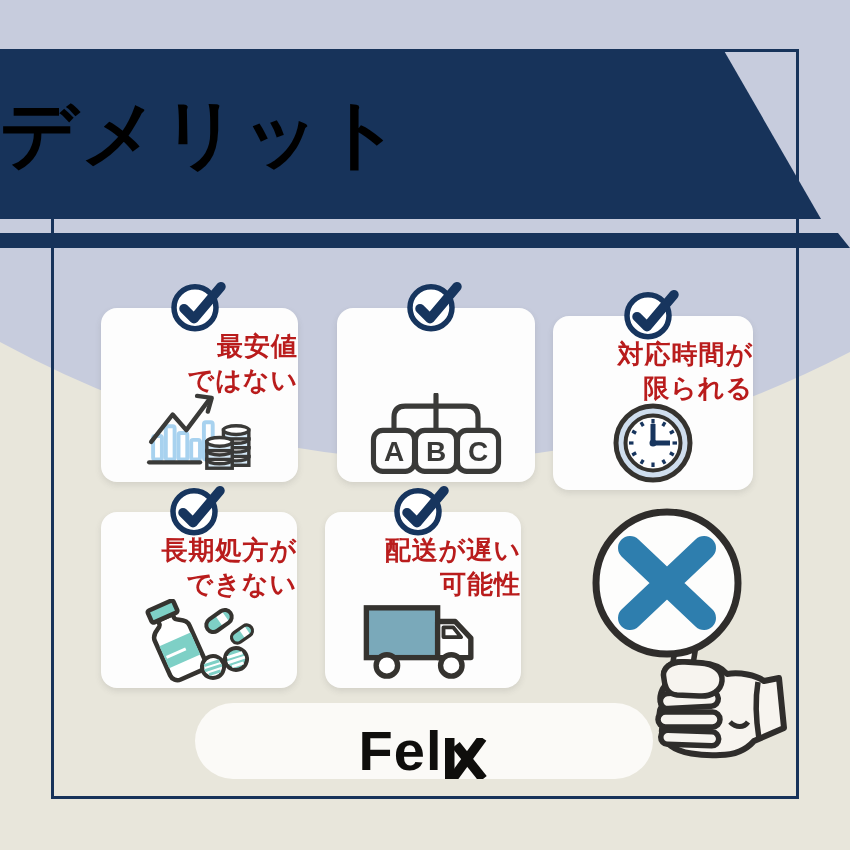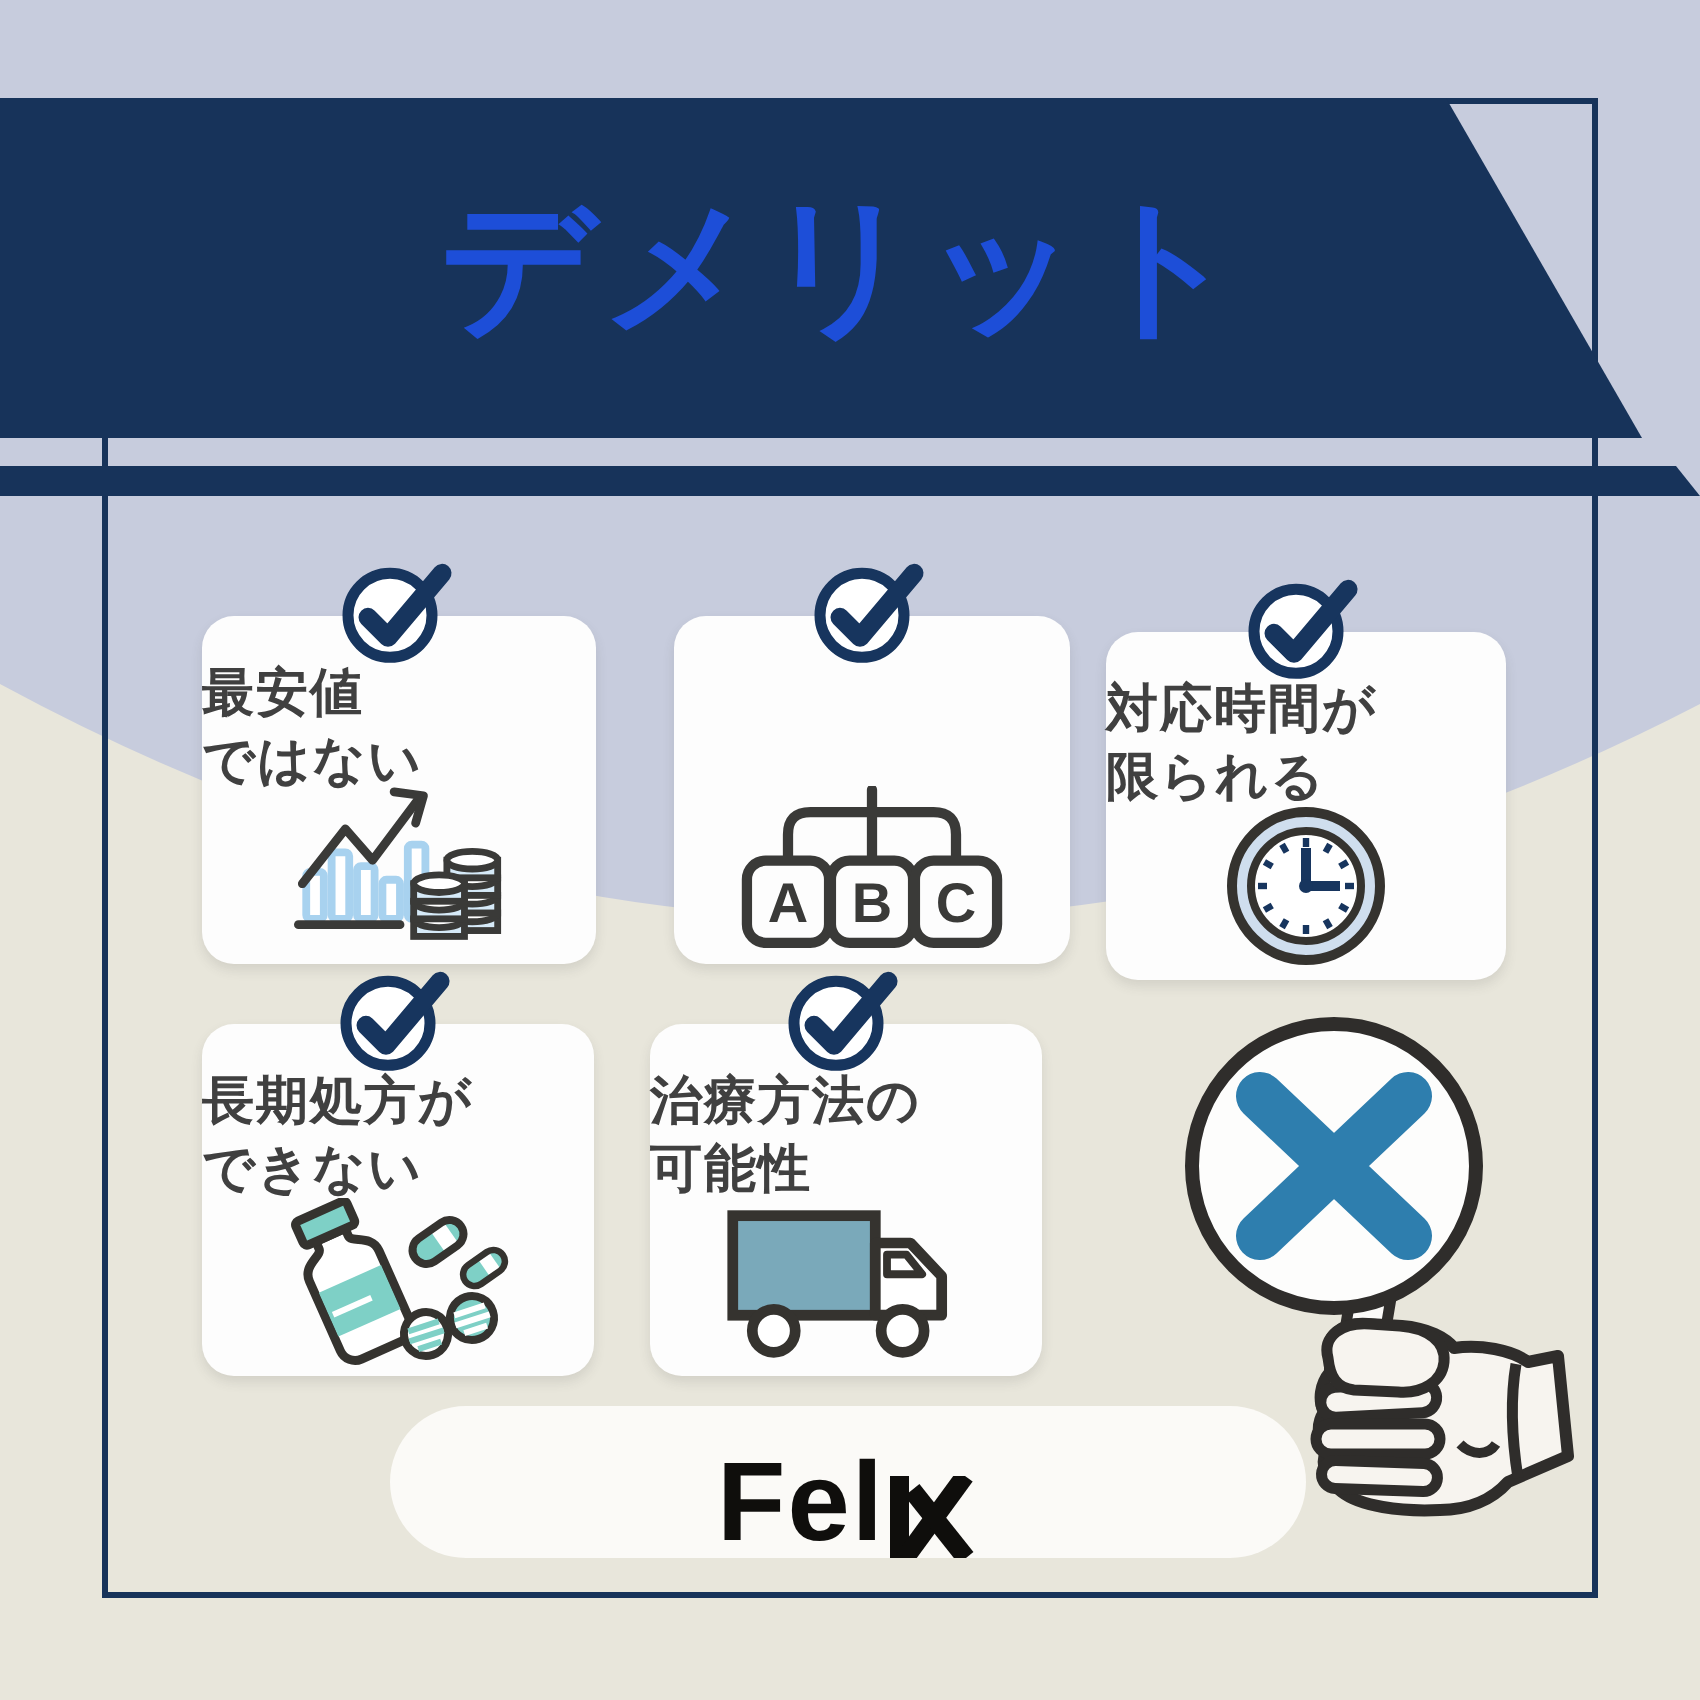--- a/index.html
+++ b/index.html
@@ -1,26 +1,26 @@
 <!DOCTYPE html>
 <html><head>
 <meta charset="utf-8">
 <style>
   html,body{margin:0;padding:0;background:#e8e6db;}
   .stage{position:relative;width:850px;height:850px;overflow:hidden;
          background:#e8e6db;font-family:"Liberation Sans","DejaVu Sans",sans-serif;}
   .bg-svg{position:absolute;left:0;top:0;}
-  .banner-title{position:absolute;left:0;top:94px;width:844px;text-align:center;
-                font-size:76px;line-height:1.05;font-weight:800;color:#1d4ed8;
+  .banner-title{position:absolute;left:0;top:94px;width:844px;text-align:left;
+                font-size:76px;line-height:1.05;font-weight:800;color:#000000;
                 letter-spacing:3px;}
   .card{position:absolute;background:#fdfdfd;border-radius:16px;
         box-shadow:0 3px 6px rgba(70,70,70,.13);}
   .check{position:absolute;left:50%;top:0;transform:translate(-50%,-54%);}
-  .card-label{margin-top:22px;text-align:left;font-size:26px;line-height:1.3;
-              font-weight:700;color:#404040;white-space:pre-line;letter-spacing:1px;}
+  .card-label{margin-top:22px;text-align:right;font-size:26px;line-height:1.3;
+              font-weight:700;color:#b91c1c;white-space:pre-line;letter-spacing:1px;}
   .card-icon{position:absolute;left:50%;bottom:5px;transform:translateX(-50%);}
   .handsign{position:absolute;left:560px;top:498px;}
   .logo-pill{position:absolute;left:195px;top:703px;width:458px;height:76px;
              border-radius:38px;background:#fbfaf7;display:flex;align-items:flex-end;
              justify-content:center;}
   .logo-text{font-size:56px;font-weight:700;color:#0f0e0c;letter-spacing:1px;line-height:1;}
   .logo-k{margin-left:3px;margin-top:7px;}
 </style>
 </head>
 <body>
@@ -152,21 +152,21 @@
         <path d="M85 56 H101 M84 61 H102 M87 66 H99" stroke="#ffffff" stroke-width="3" fill="none"></path>
       </g>
     </svg>
   </div>
 
   <div class="card" style="left:325px;top:512px;width:196px;height:176px;">
     <svg class="check" width="64" height="58" viewBox="0 0 64 58">
       <circle cx="27" cy="31" r="21" fill="#ffffff" stroke="#17355e" stroke-width="5.5"></circle>
       <path d="M16 32 L26 42 L53 10" fill="none" stroke="#17355e" stroke-width="9.5" stroke-linecap="round" stroke-linejoin="round"></path>
     </svg>
-    <div class="card-label">治療方法の
+    <div class="card-label">配送が遅い
 可能性</div>
     <svg class="card-icon" width="126" height="82" viewBox="0 0 126 84">
       <rect x="5" y="7" width="73" height="51" fill="#7aa9ba" stroke="#35332f" stroke-width="5.5"></rect>
       <path d="M78 21 H96 L112 38 V58 H78 Z" fill="#ffffff" stroke="#35332f" stroke-width="5.5" stroke-linejoin="round"></path>
       <path d="M84 27 h10 l8 10 h-18 z" fill="#ffffff" stroke="#35332f" stroke-width="4" stroke-linejoin="round"></path>
       <circle cx="26" cy="66" r="11" fill="#ffffff" stroke="#35332f" stroke-width="5.5"></circle>
       <circle cx="92" cy="66" r="11" fill="#ffffff" stroke="#35332f" stroke-width="5.5"></circle>
     </svg>
   </div>
 

